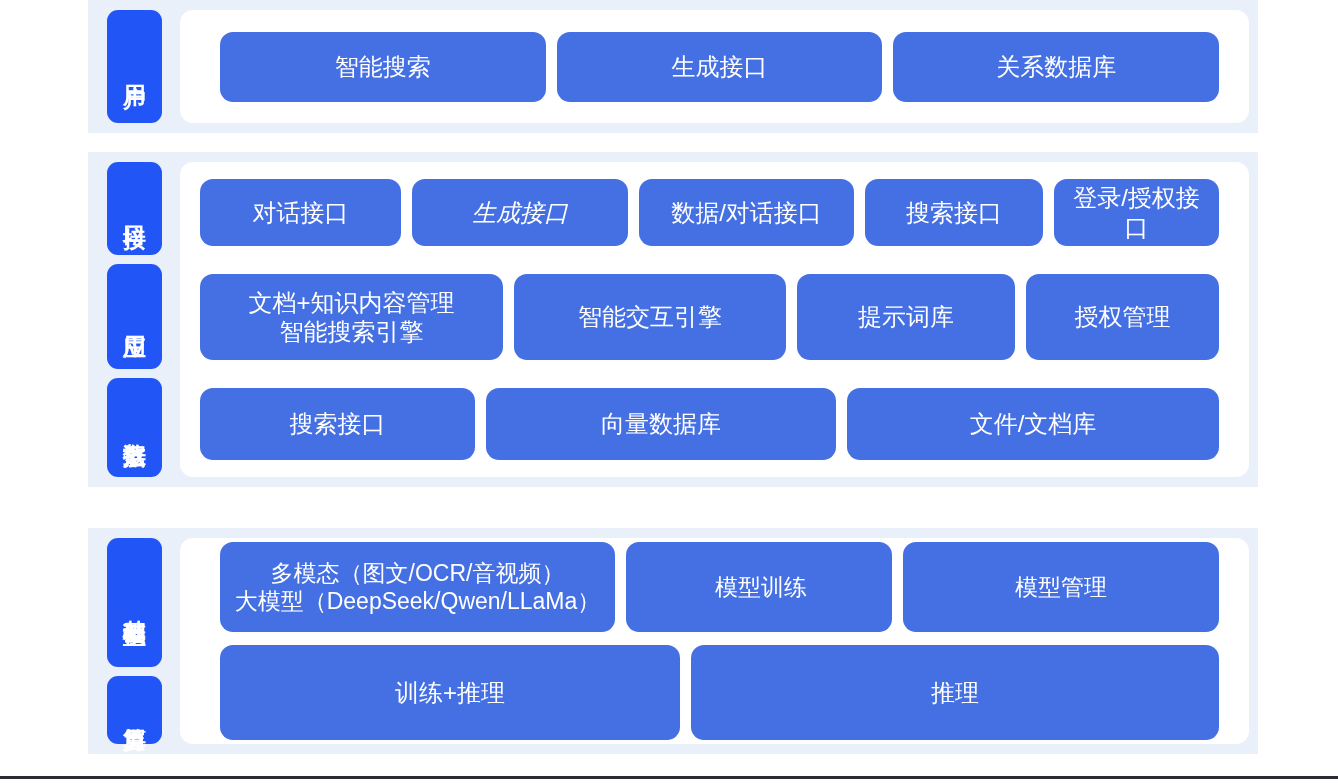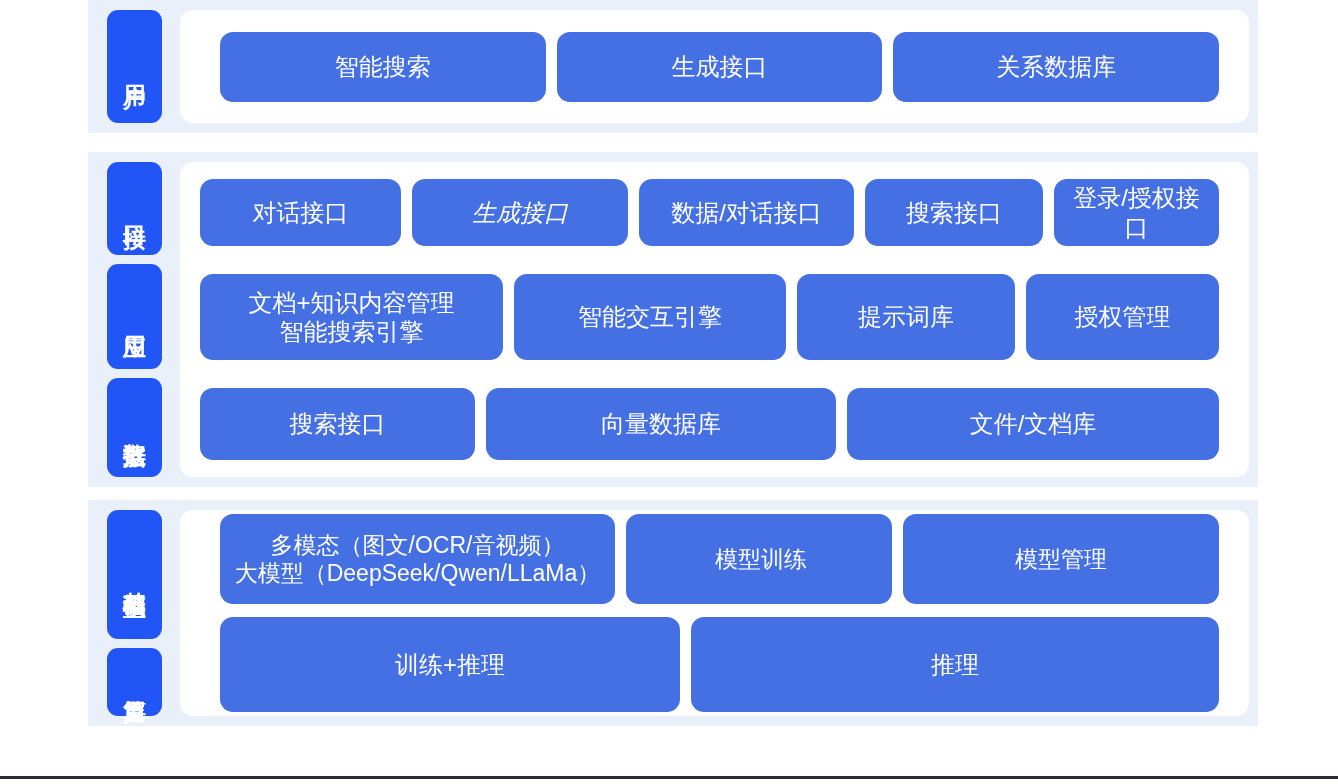--- a/index.html
+++ b/index.html
@@ -17,21 +17,21 @@
   .section{
     position:absolute;
     left:88px;width:1170px;
     background:#eaf0fa;
     display:flex;
     flex-direction:row;
     align-items:stretch;
   }
   .sec-users{top:0px;height:133px;}
   .sec-mid{top:152px;height:335px;}
-  .sec-base{top:500px;height:226px;}
+  .sec-base{top:528px;height:226px;}
 
   
   .label-col{
     width:92px;flex:0 0 92px;
     display:flex;flex-direction:column;
     align-items:center;justify-content:stretch;
     padding:10px 0;
     box-sizing:border-box;
     gap:9px;
   }

